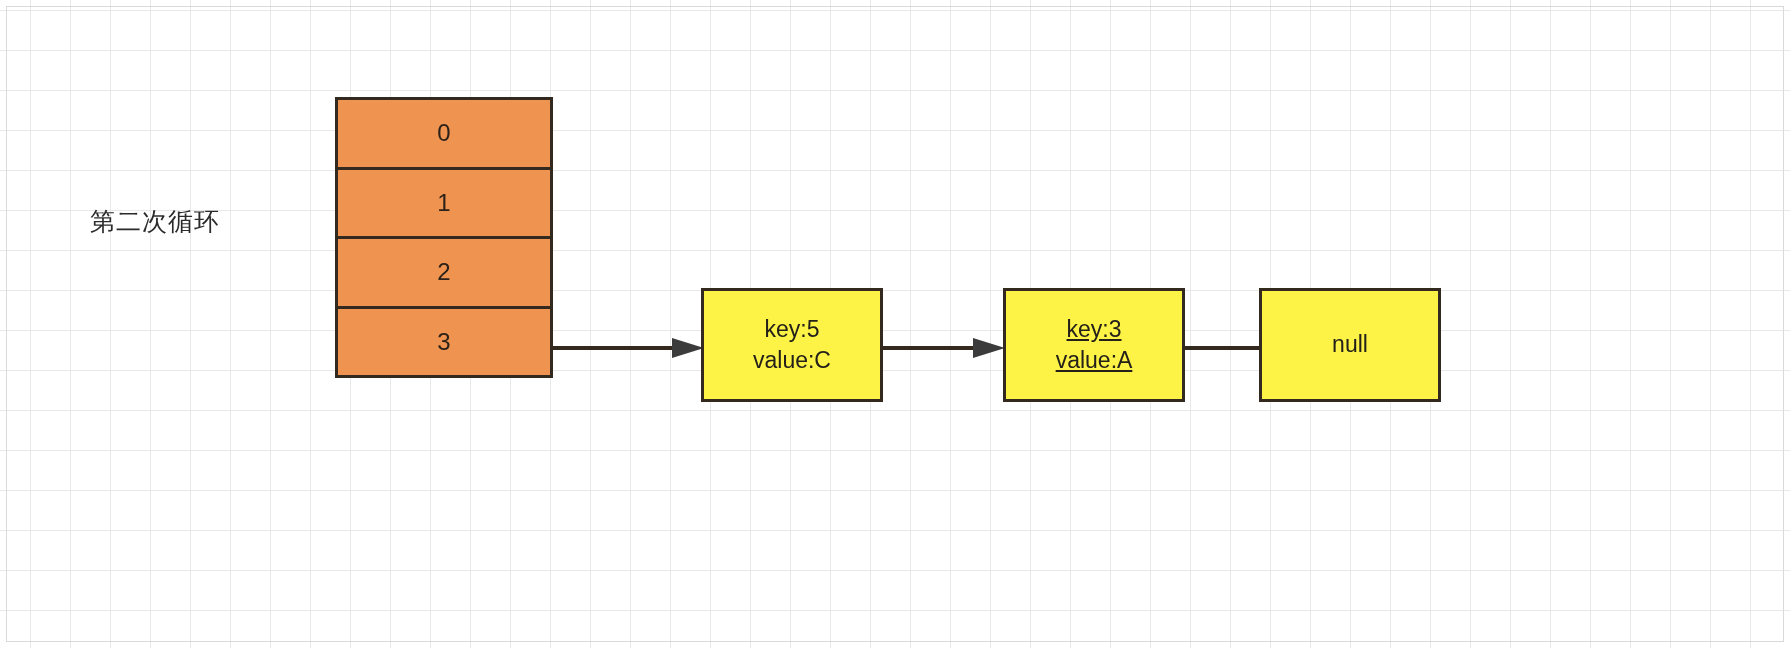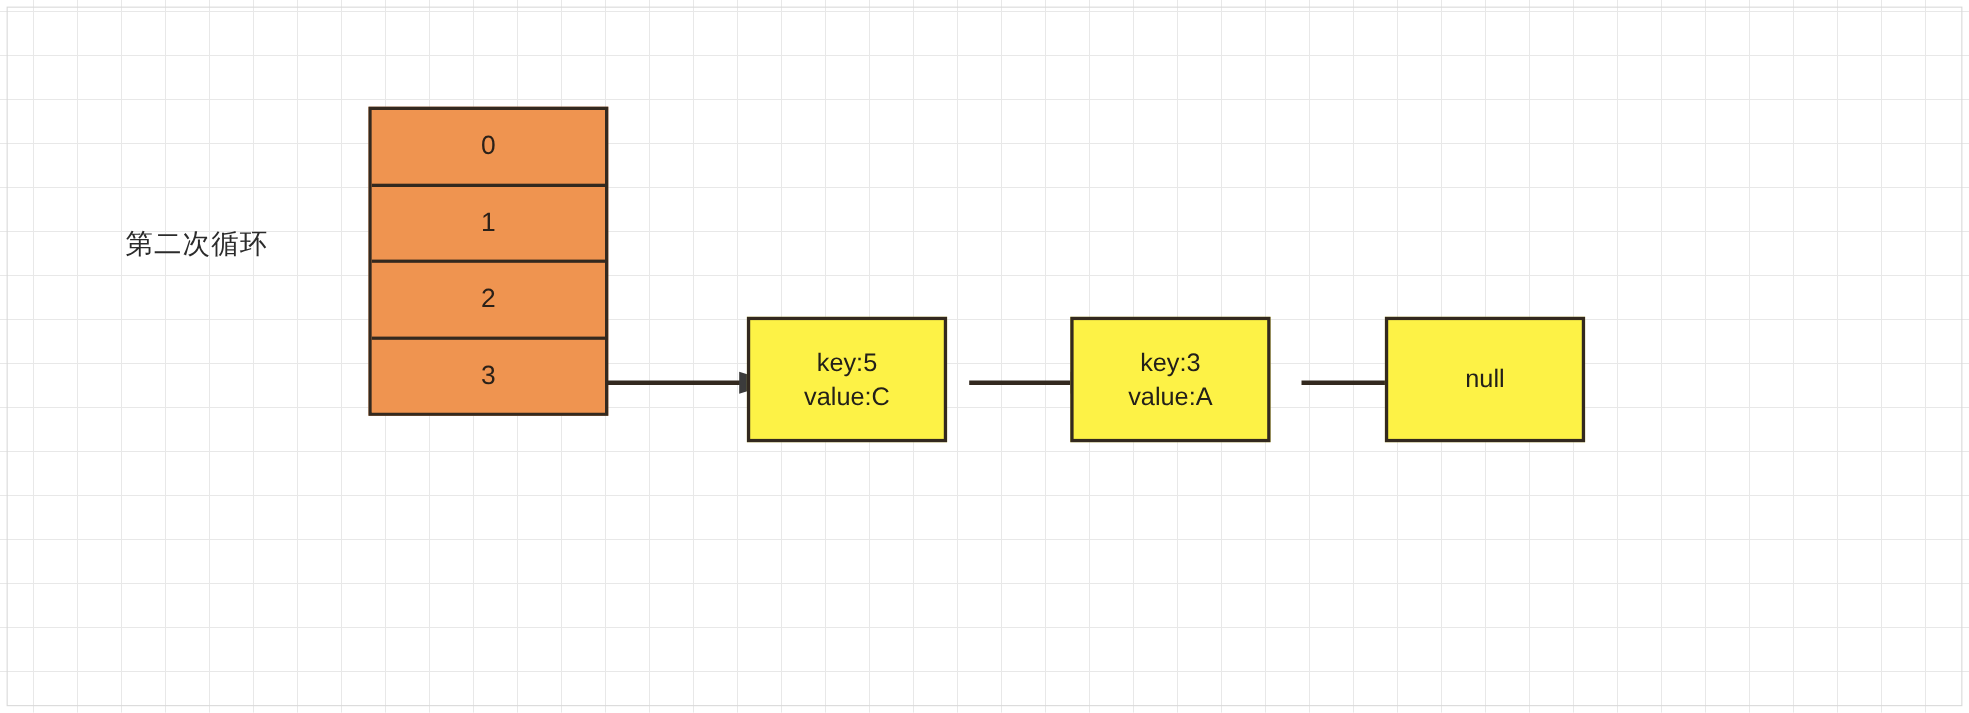--- a/index.html
+++ b/index.html
@@ -39,21 +39,20 @@
   
   #loop-label {
     position: absolute;
     left: 90px;
     top: 205px;
     width: 200px;
     font-size: 25px;
     color: #2b2b2b;
     letter-spacing: 1px;
     white-space: nowrap;
-    margin-left: 24px;
   }
 
   
   #bucket-table {
     position: absolute;
     left: 335px;
     top: 97px;
     width: 218px;
     height: 281px;
     border: 3px solid #33291f;
@@ -86,22 +85,22 @@
     border: 3px solid #33291f;
     box-sizing: border-box;
     display: flex;
     flex-direction: column;
     align-items: center;
     justify-content: center;
     font-size: 23px;
     color: #23201a;
     line-height: 1.35;
   }
-  #node-1 { left: 679px; top: 288px; }
-  #node-2 { left: 973px; top: 288px; }
+  #node-1 { left: 701px; top: 288px; }
+  #node-2 { left: 1003px; top: 288px; text-decoration: underline; }
   #node-3 { left: 1259px; top: 288px; }
 
   
   .arrow {
     position: absolute;
     height: 24px;
   }
   #arrow-1 { left: 552px; top: 336px; width: 152px; }
   #arrow-2 { left: 881px; top: 336px; width: 124px; }
   #arrow-3 { left: 1183px; top: 336px; width: 127px; }

